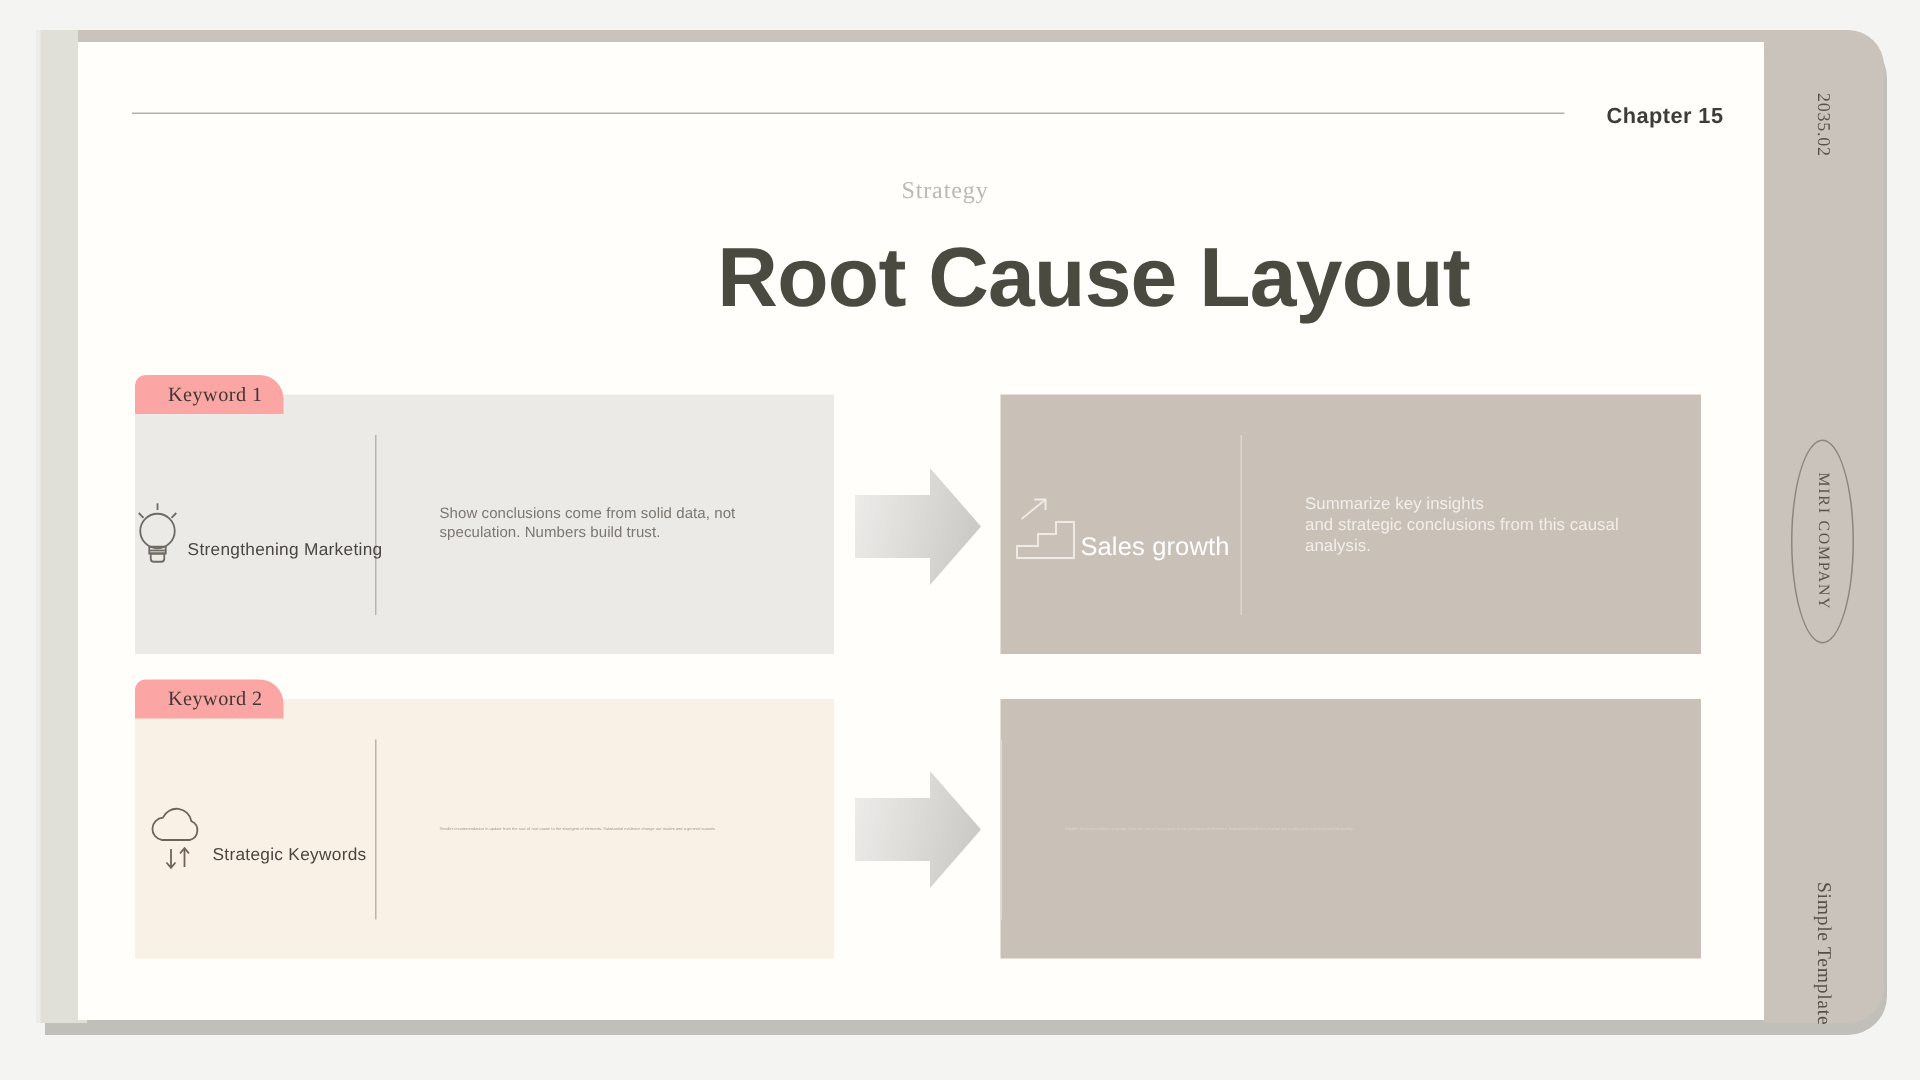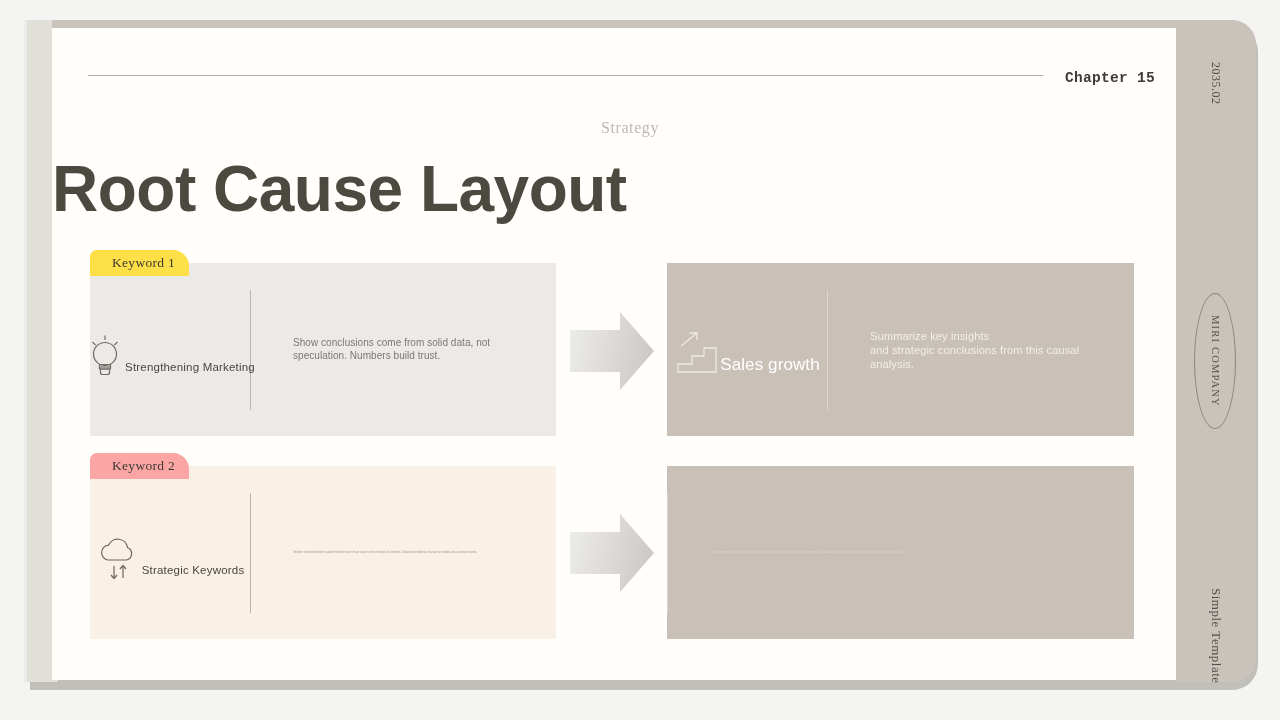--- a/index.html
+++ b/index.html
@@ -71,37 +71,37 @@
   }
 
   
   .rule {
     position: absolute; left: 88px; top: 75px;
     width: 955px; height: 1px; background: #b4afb6;
   }
   .chapter {
     position: absolute; left: 1060px; top: 70px;
     width: 100px; text-align: center;
-    font-family: Liberation Mono, monospace;
+    font-family: Liberation Sans, sans-serif;
     font-size: 14.5px; font-weight: 700; color: #3f3b36;
     letter-spacing: .3px;
   }
 
   
   .eyebrow {
     position: absolute; left: 0; top: 119px; width: 1124px;
     margin-left: 52px;
     text-align: center;
     font-family: "Liberation Serif", serif;
     font-size: 16px; color: #bdb8b2; letter-spacing: .6px; padding-left: 32px;
   }
   .title {
     position: absolute; left: 52px; top: 152px; width: 928px;
-    text-align: left;
-    font-size: 64px; font-weight: 700; color: #4b4a40;
+    text-align: right;
+    font-size: 56px; font-weight: 700; color: #4b4a40;
     letter-spacing: -0.5px;
   }
   .row1 { top: 263px; }
   .row2 { top: 466px; }
 
   .card {
     position: absolute;
     height: 173px;
   }
   .card.left  { left: 90px;  width: 466px; }
@@ -113,21 +113,21 @@
   .bg-taupe { background: #c9c0b8; }
 
   .tab {
     position: absolute; left: 0; top: -13px;
     height: 26px; padding: 0 14px 0 22px;
     display: flex; align-items: center;
     font-family: "Liberation Serif", serif;
     font-size: 13.5px; color: #3c3832; letter-spacing: .3px;
     border-radius: 7px 16px 0 0;
   }
-  .tab.grey  { background: #fde047; }
+  .tab.grey  { background: #fca5a5; }
   .tab.cream { background: #fca5a5; }
 
   .card-inner {
     position: absolute; inset: 0;
     display: flex; align-items: stretch;
   }
   .icon-col {
     width: 160px; flex: none;
     position: relative;
     display: flex; flex-direction: row;

